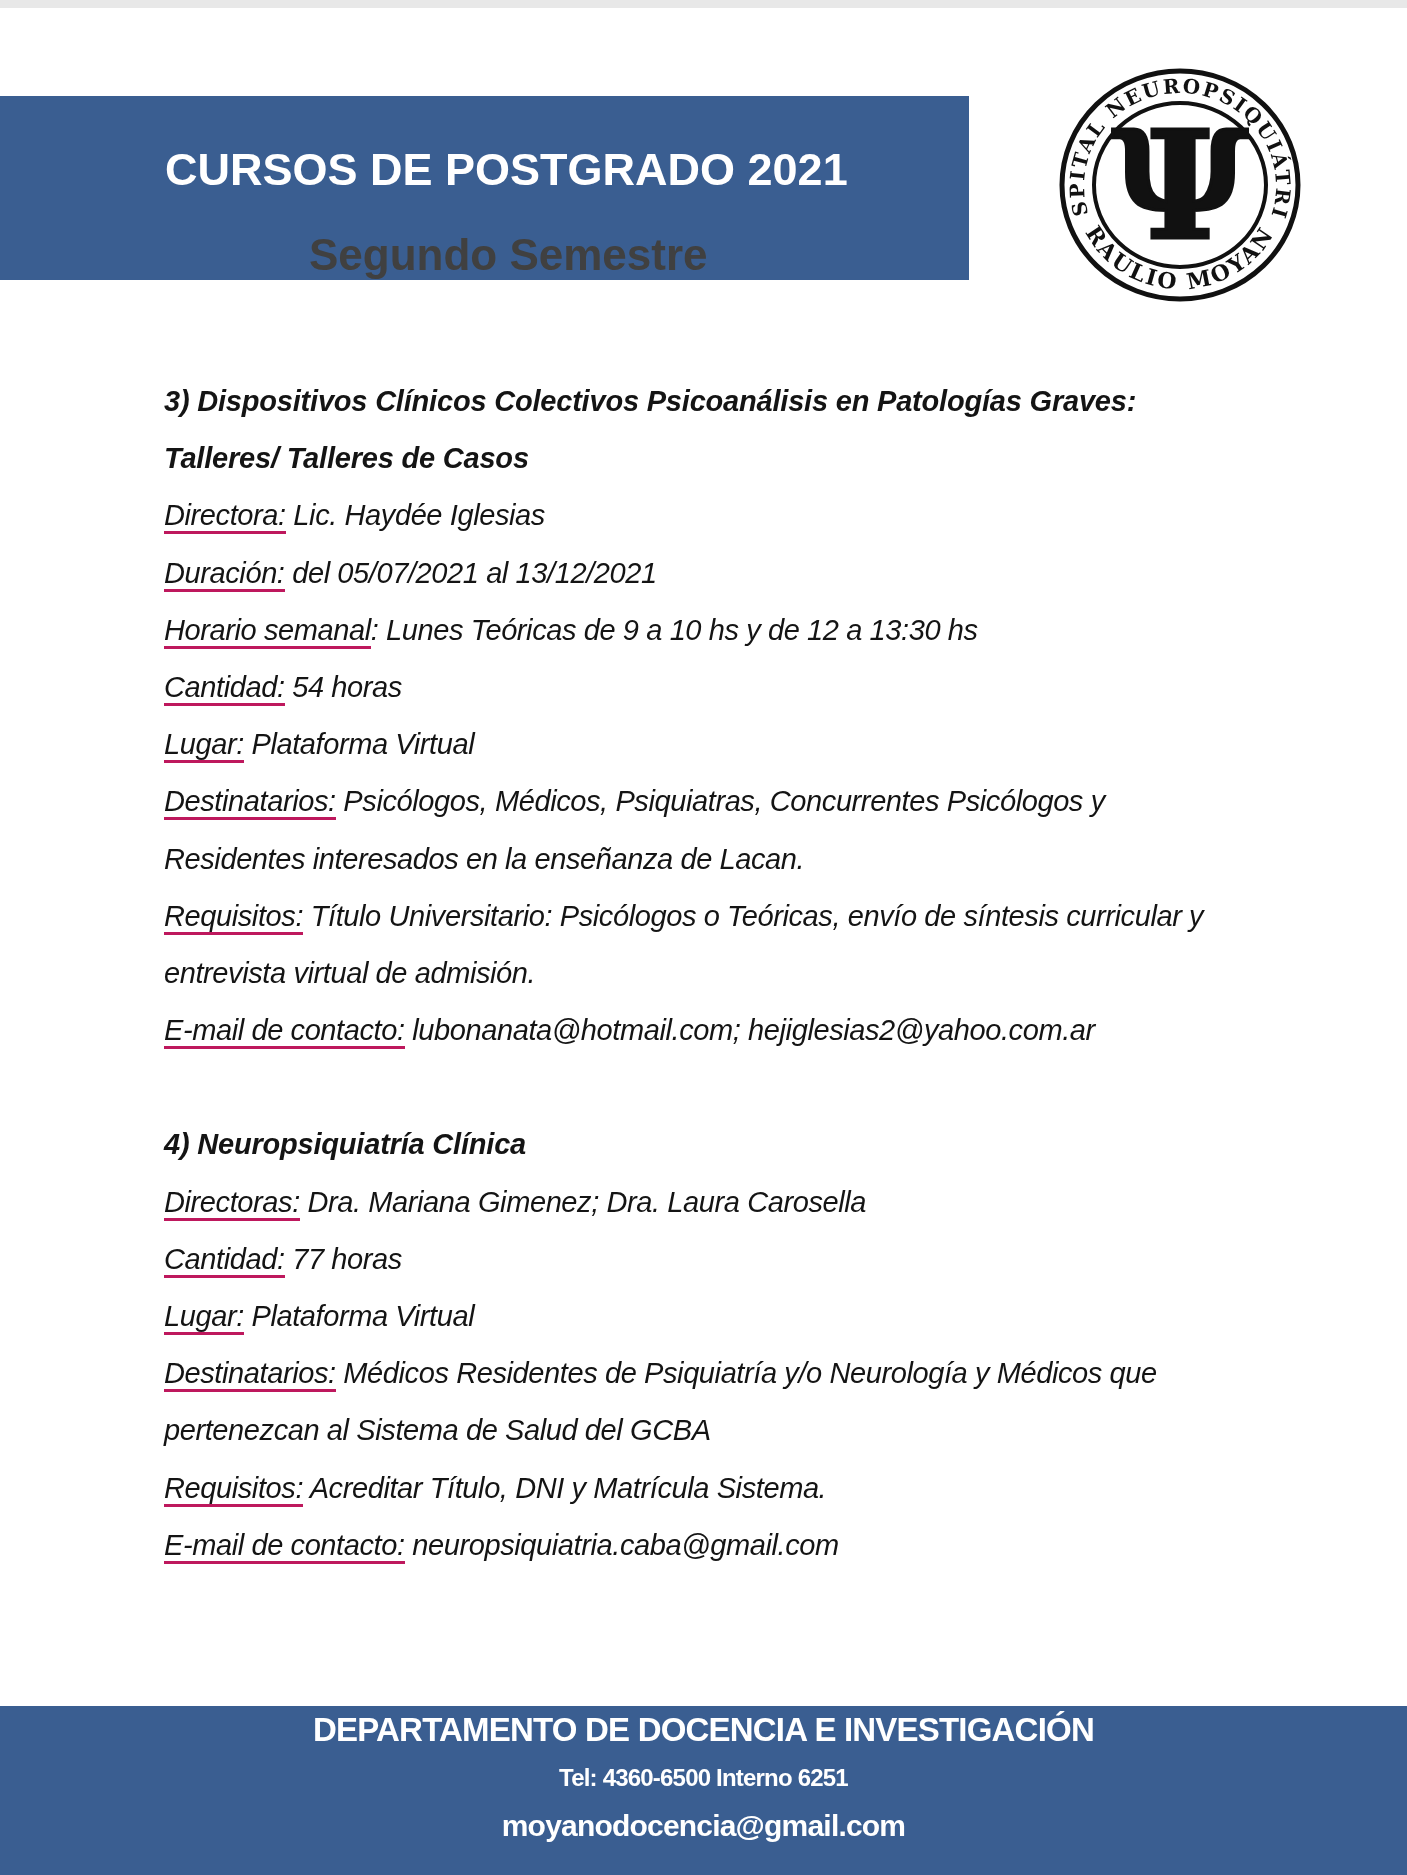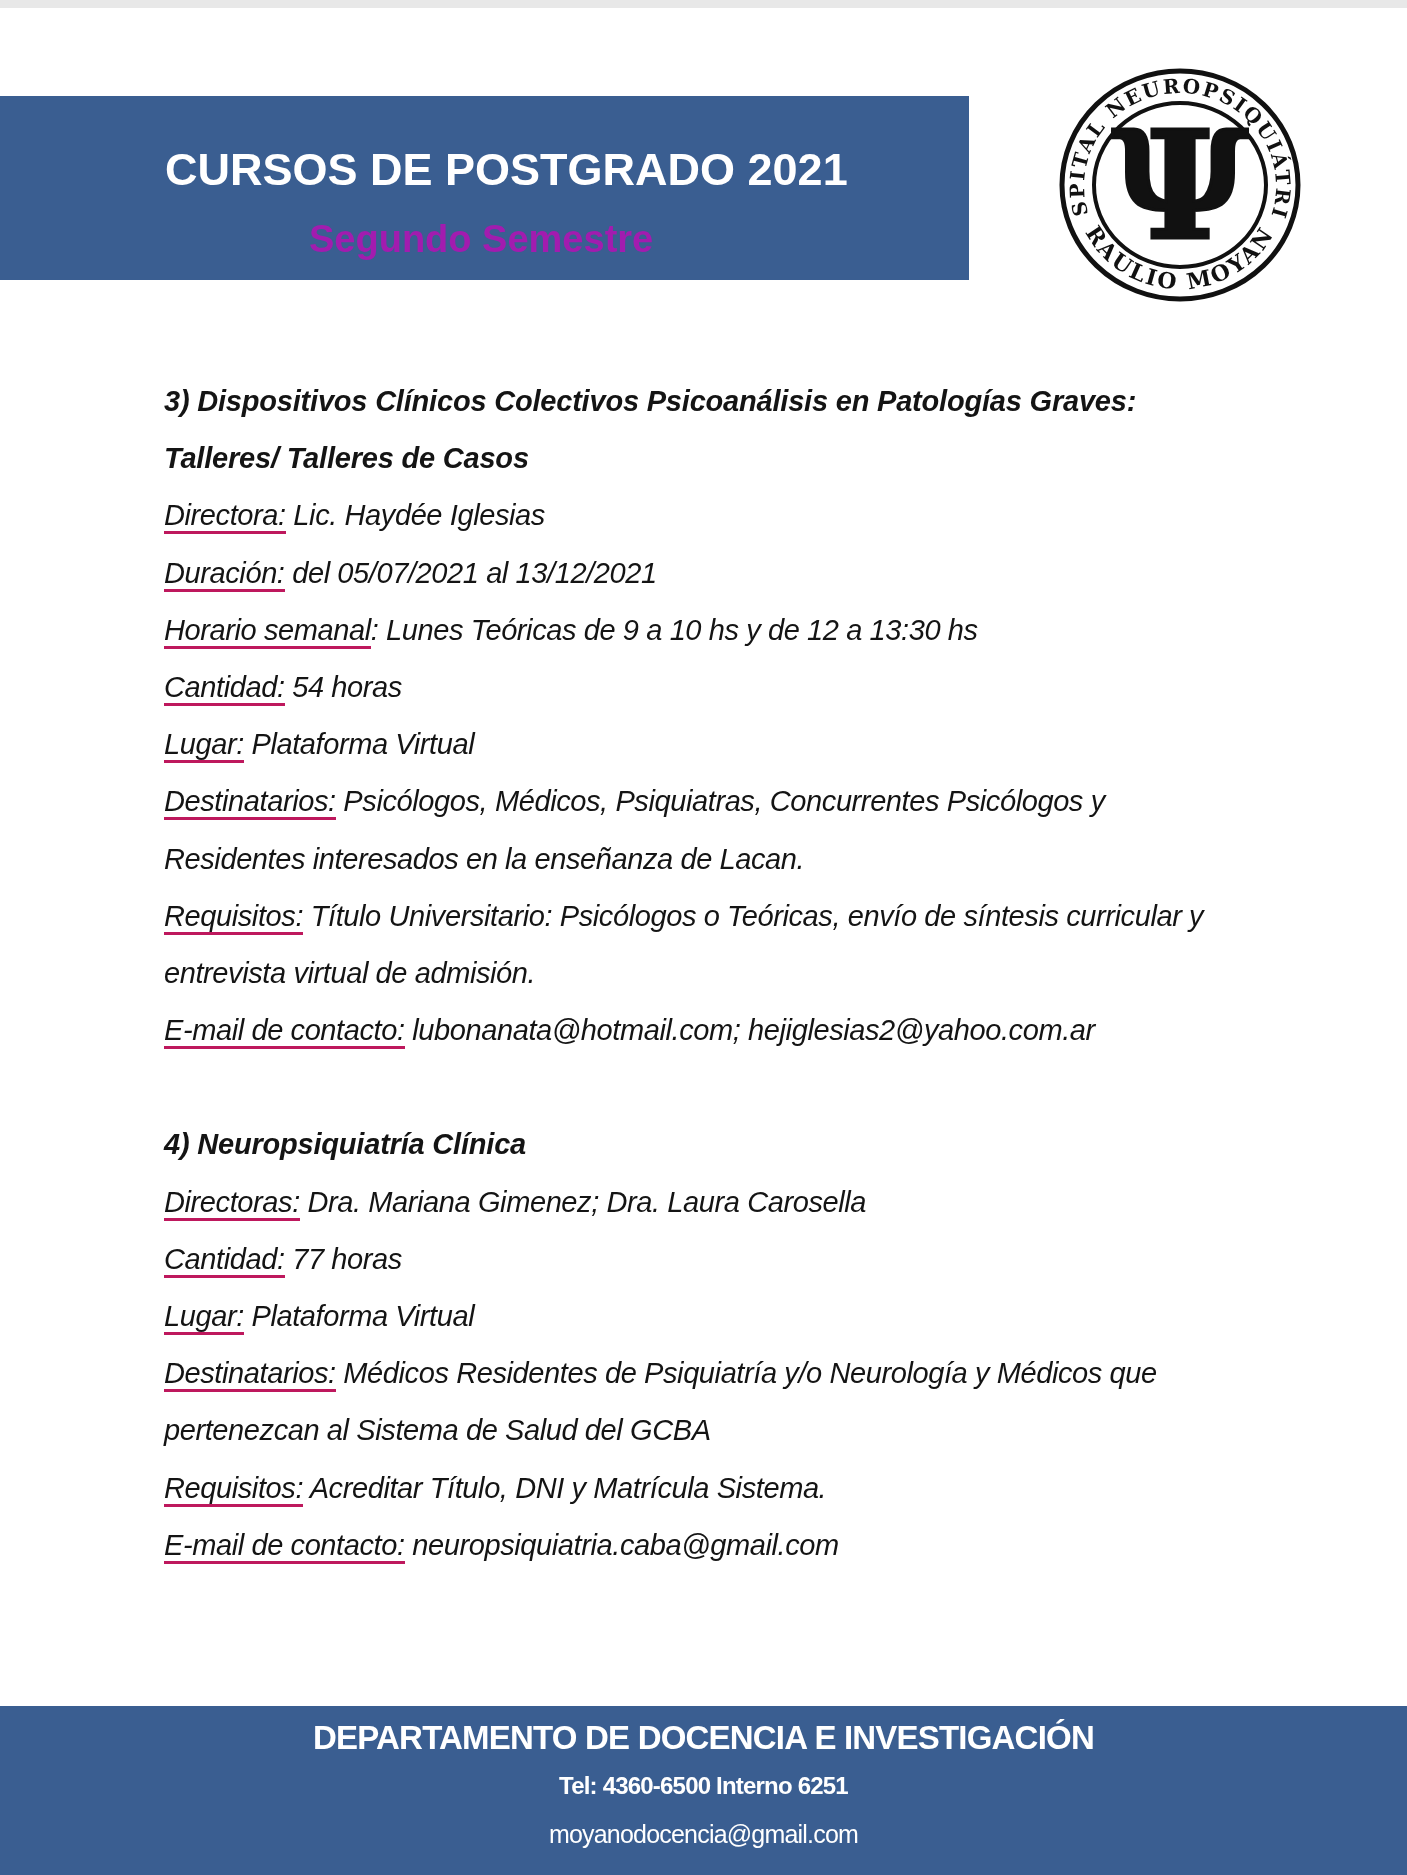--- a/index.html
+++ b/index.html
@@ -10,43 +10,43 @@
   }
   .header-band{
     position:absolute; left:0; top:88px; width:969px; height:184px;
     background:#3A5E91;
   }
   .title{
     position:absolute; left:165px; top:136px; color:#ffffff;
     font-size:45px; font-weight:bold; letter-spacing:0px; white-space:nowrap;
   }
   .subtitle{
-    position:absolute; left:309px; top:210px; color:#a21caf;
-    font-size:38px; font-weight:bold; white-space:nowrap;
+    position:absolute; left:309px; top:222px; color:#404040;
+    font-size:44px; font-weight:bold; white-space:nowrap;
   }
   .logo{
     position:absolute; left:1058px; top:60px; width:244px; height:234px;
   }
   .body-block{
     position:absolute; left:164px; top:365px; width:1220px;
     font-size:29px; letter-spacing:-0.4px;
   }
   .line{
     height:57.2px; line-height:57.2px; white-space:nowrap;font-style:italic;
   }
   .line.bold{ font-weight:bold; letter-spacing:-0.2px; }
   .lbl{ border-bottom:3px solid #be185d; }
   .spacer-line{ height:57.2px; }
   .footer-band{
     position:absolute; left:0; top:1698px; width:1407px; height:177px;
     background:#3A5E91; color:#ffffff; text-align:center;
   }
-  .footer-line1{ padding-top:8px; font-size:33px; font-weight:bold; letter-spacing:-0.8px; line-height:48px;}
+  .footer-line1{ padding-top:0; font-size:33px; font-weight:bold; letter-spacing:-0.8px; line-height:48px;}
   .footer-line2{ font-size:24px; font-weight:bold; letter-spacing:-0.8px; line-height:48px;}
-  .footer-line3{ font-size:25px; font-weight:normal; letter-spacing:-0.8px; line-height:48px;}
+  .footer-line3{ font-size:30px; font-weight:bold; letter-spacing:-0.8px; line-height:48px;}
   .seal-ring-text{ font-family:"DejaVu Serif", serif; font-weight:bold; fill:#111111; }
   .psi-glyph{ font-family:"DejaVu Serif", serif; font-weight:bold; fill:#111111; }
 </style>
 </head>
 <body>
 
 <div class="page">
 
   <div class="header-band"></div>
   <div class="title">CURSOS DE POSTGRADO 2021</div>

